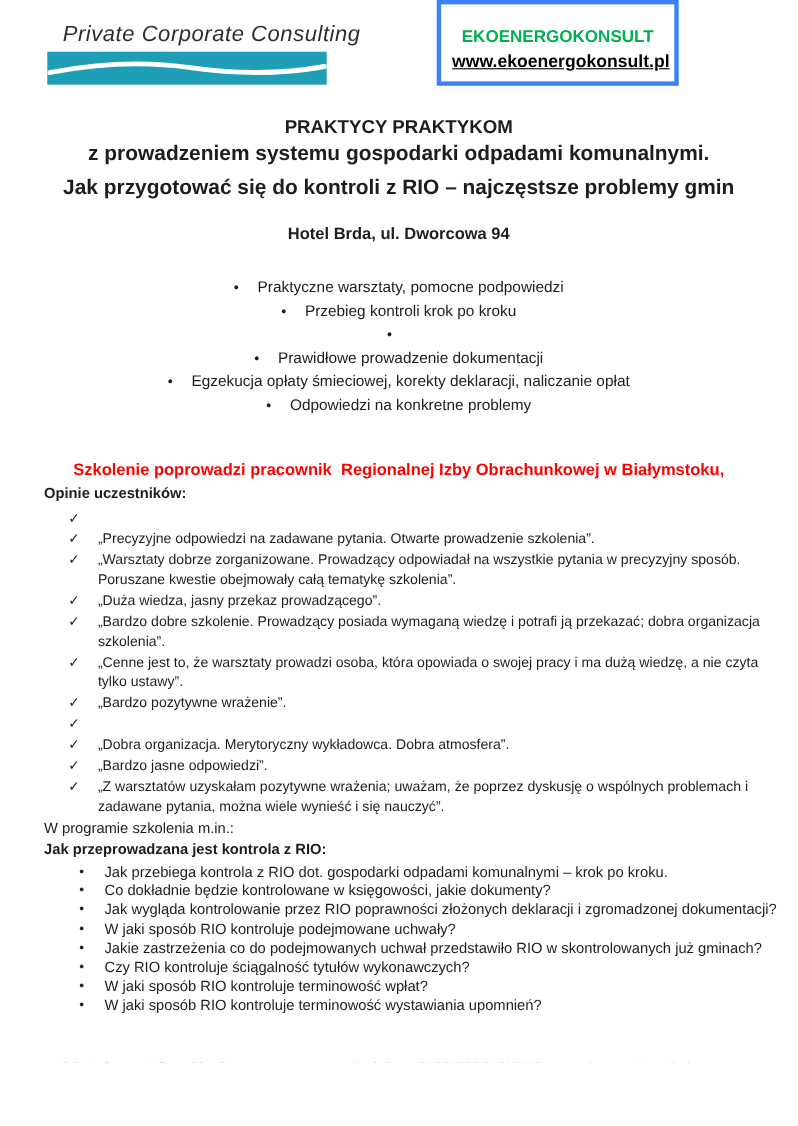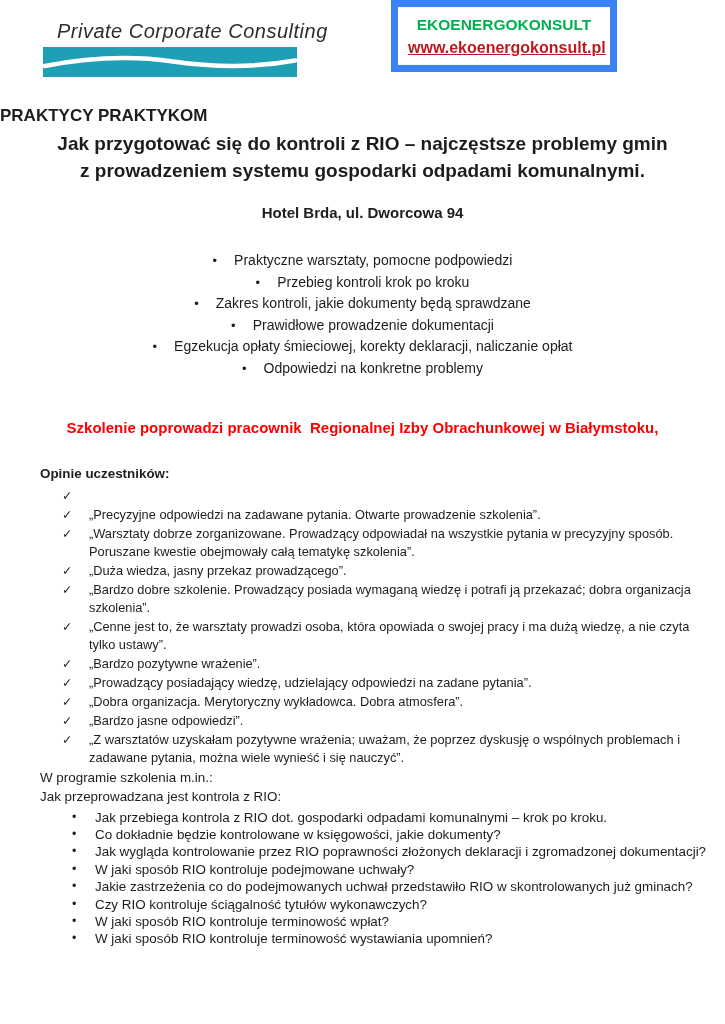--- a/index.html
+++ b/index.html
@@ -12,27 +12,27 @@
   .hdr { position:relative; height:82px; margin:0 40px; padding-top:20px; }
   .logo { position:absolute; left:3px; top:20px; }
   .logo-text {
     font-style:italic; font-size:20px; letter-spacing:0.5px;
     color:#2d2d2d; padding-left:14px; margin-bottom:4px; white-space:nowrap;
   }
   .logo-band { width:254px; height:30px; background:#1f9fb5; }
   .logo-band svg { display:block; }
   .eko-box {
     position:absolute; right:68px; top:0; width:192px;
-    border:7px solid #3b82f6; background:#fff;
-    text-align:center; padding:9px 10px 8px;
+    border:4px solid #3b82f6; background:#fff;
+    text-align:center; padding:21px 10px 8px;
   }
   .eko-name { color:#00b050; font-weight:bold; font-size:15.5px; margin-bottom:5px; white-space:nowrap; }
-  .eko-link { color:#b91c1c; font-weight:bold; font-size:16px; text-decoration:underline; white-space:nowrap; cursor:pointer; }
-  
-  .t1 { font-weight:bold; font-size:17px; margin-top:4px; }
+  .eko-link { color:#000000; font-weight:bold; font-size:16px; text-decoration:underline; white-space:nowrap; cursor:pointer; }
+  
+  .t1 { text-align:center; font-weight:bold; font-size:17px; margin-top:4px; }
   .t2 { text-align:center; font-weight:bold; font-size:19px; line-height:27px; margin-top:4px; }
   
   .event { text-align:center; font-weight:bold; font-size:15px; line-height:24px; margin-top:17px; }
   
   .list-row { display:flex; align-items:flex-start; }
   .marker { flex:none; }
   .center-list { margin-top:25px; font-size:14px; }
   .center-list .list-row { justify-content:center; line-height:21.5px; }
   .center-list .marker { margin-right:17px; font-size:13px; }
   .check-list { margin-top:6px; font-size:12.8px; }
@@ -40,23 +40,23 @@
   .check-list .marker { width:27px; color:#222; font-size:12.5px; }
   .check-list .txt { flex:1; }
   .prog-list { margin-top:3px; font-size:13.4px; }
   .prog-list .list-row { padding-left:72px; padding-right:6px; line-height:17.4px; }
   .prog-list .marker { width:23px; font-size:12.5px; }
   .prog-list .txt { flex:1; }
   
   .red-note { text-align:center; color:#ff0000; font-weight:bold; font-size:15px; line-height:24.5px; margin-top:37px; }
   
   .sec-head { margin:0 40px; font-size:13.4px; }
-  .opinions-head { margin-top:25px; font-weight:bold; }
+  .opinions-head { font-weight:bold; }
   .prog-intro { font-weight:normal; line-height:19px; }
-  .prog-head { font-weight:normal; line-height:19px; }
+  .prog-head { font-weight:bold; line-height:19px; }
   
   .footer { position:absolute; left:40px; right:30px; top:964px; font-size:10px; line-height:14px; }
   .footer a { cursor:pointer; }
   .f-bold { font-weight:bold;padding-left:17px; }
   .f-link { color:#0000ff; text-decoration:underline;text-align:center; }
   .f-green { color:#00b050; font-weight:bold; }
   .sp { margin-right:4px; }
 </style>
 </head>
 <body>
@@ -72,39 +72,38 @@
         </svg>
       </div>
     </div>
     <div class="eko-box">
       <div class="eko-name">EKOENERGOKONSULT</div>
       <a class="eko-link">www.ekoenergokonsult.pl</a>
     </div>
   </div>
 
   <div class="t1">PRAKTYCY PRAKTYKOM</div>
+  <div class="t2" style="margin-top:0">z prowadzeniem systemu gospodarki odpadami komunalnymi.</div>
   <div class="t2">Jak przygotować się do kontroli z RIO – najczęstsze problemy gmin</div>
-  <div class="t2" style="margin-top:0">z prowadzeniem systemu gospodarki odpadami komunalnymi.</div>
 
   <div class="event">
     <div>Hotel Brda, ul. Dworcowa 94</div>
   </div>
 
   <div class="center-list">
       <div class="list-row">
         <span class="marker">•</span>
         <span class="txt">Praktyczne warsztaty, pomocne podpowiedzi</span>
       </div>
       <div class="list-row">
         <span class="marker">•</span>
         <span class="txt">Przebieg kontroli krok po kroku</span>
       </div>
       <div class="list-row">
         <span class="marker">•</span>
-        <span class="txt">Zakres kontroli, jakie dokumenty będą sprawdzane</span>
       </div>
       <div class="list-row">
         <span class="marker">•</span>
         <span class="txt">Prawidłowe prowadzenie dokumentacji</span>
       </div>
       <div class="list-row">
         <span class="marker">•</span>
         <span class="txt">Egzekucja opłaty śmieciowej, korekty deklaracji, naliczanie opłat</span>
       </div>
       <div class="list-row">
@@ -141,21 +140,20 @@
       <div class="list-row">
         <span class="marker">✓</span>
         <span class="txt">„Cenne jest to, że warsztaty prowadzi osoba, która opowiada o swojej pracy i ma dużą wiedzę, a nie czyta tylko ustawy”.</span>
       </div>
       <div class="list-row">
         <span class="marker">✓</span>
         <span class="txt">„Bardzo pozytywne wrażenie”.</span>
       </div>
       <div class="list-row">
         <span class="marker">✓</span>
-        <span class="txt">„Prowadzący posiadający wiedzę, udzielający odpowiedzi na zadane pytania”.</span>
       </div>
       <div class="list-row">
         <span class="marker">✓</span>
         <span class="txt">„Dobra organizacja. Merytoryczny wykładowca. Dobra atmosfera”.</span>
       </div>
       <div class="list-row">
         <span class="marker">✓</span>
         <span class="txt">„Bardzo jasne odpowiedzi”.</span>
       </div>
       <div class="list-row">

